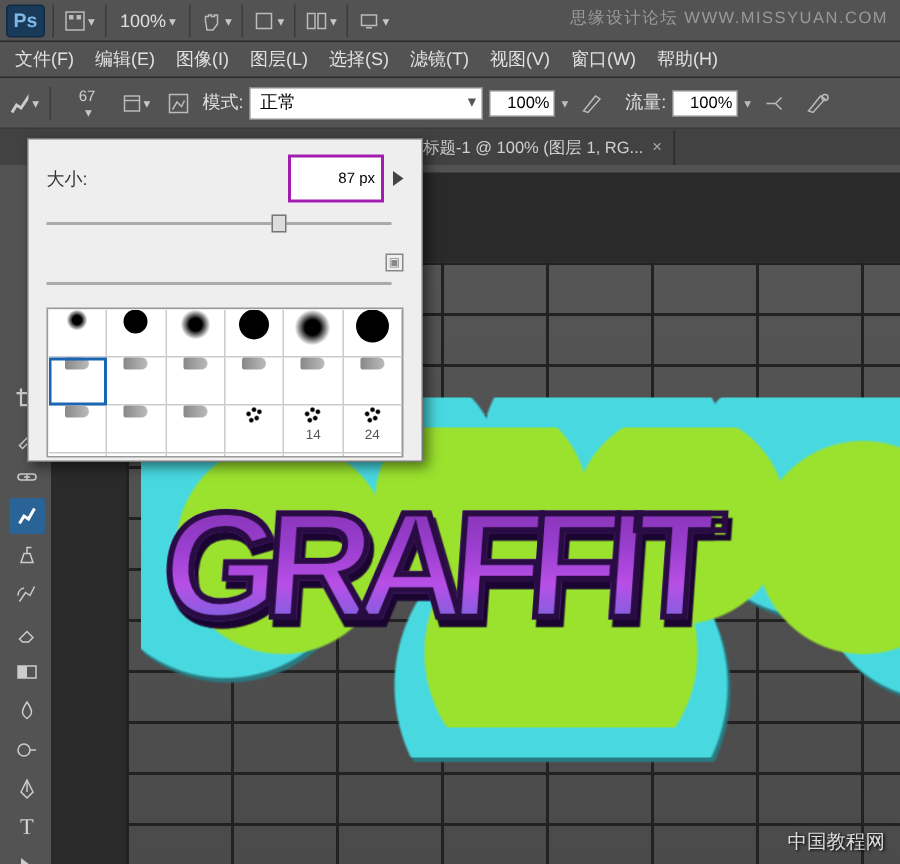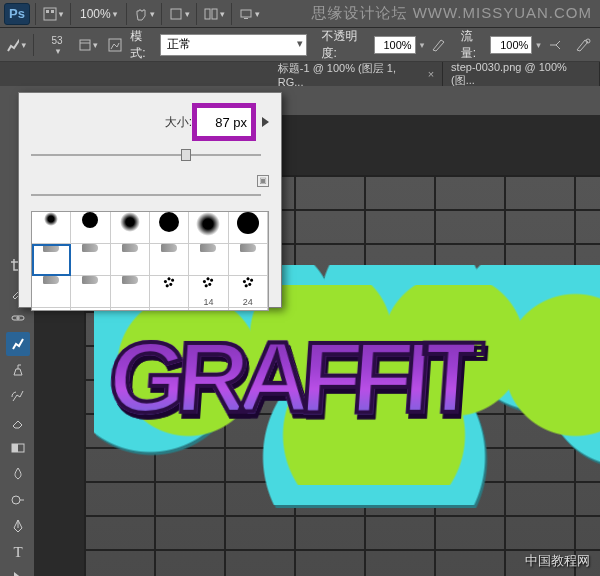--- a/index.html
+++ b/index.html
@@ -5,21 +5,21 @@
     * { margin:0; padding:0; box-sizing:border-box; font-family:"Microsoft YaHei",SimSun,sans-serif; }
     body { width:600px; height:576px; background:#535353; overflow:hidden; position:relative; }
     .shell { background:#0ea5e9; }
     .row { display:flex; align-items:center; height:28px; background:#535353; border-bottom:1px solid #2a2a2a; padding:0 4px; gap:2px; }
     .row > * { flex-shrink:0; }
     .ps-logo { width:26px; height:22px; background:#1a3a5a; border-radius:3px; display:flex; align-items:center; justify-content:center; color:#7fb8e6; font-weight:bold; font-size:13px; border:1px solid #0f2a42;}
     .ico-btn { width:24px; height:22px; display:flex; align-items:center; justify-content:center; color:#c8c8c8; font-size:12px; border-radius:2px; }
     .sep { width:1px; height:22px; background:#3a3a3a; margin:0 3px; }
     .dd-caret::after { content:"▾"; color:#c8c8c8; font-size:9px; margin-left:2px; }
     .zoom-field { height:20px; color:#e0e0e0; font-size:12px; padding:0 4px; display:flex; align-items:center; }
-    .top-credit { position:absolute; top:4px; right:8px; color:#9a9a9a; font-size:15px; letter-spacing:1px;margin-left:44px; }
+    .top-credit { position:absolute; top:4px; right:8px; color:#9a9a9a; font-size:11px; letter-spacing:1px;margin-left:44px; }
     .menubar { display:flex; align-items:center; height:24px; background:#535353; padding:0 4px; font-size:12px; color:#e0e0e0; gap:2px; border-bottom:1px solid #2a2a2a;}
     .menu-item { padding:3px 6px; border-radius:2px; }
     .options-bar { display:flex; align-items:center; height:34px; background:#535353; padding:0 6px; font-size:12px; color:#e0e0e0; gap:4px; border-bottom:1px solid #3a3a3a;}
     .brush-icn { width:20px; height:20px; display:flex; align-items:center; justify-content:center; font-size:14px; }
     .brush-prev { width:34px; height:24px; display:flex; flex-direction:column; align-items:center; justify-content:center; font-size:10px; color:#d0d0d0; border:1px solid transparent;}
     .brush-prev .dot { width:16px; height:6px; background:#bbb; border-radius:50%; margin-bottom:1px;}
     .mode-select { width:156px; height:22px; background:#fff; border:1px solid #8a8a8a; display:flex; align-items:center; padding:0 6px; font-size:12px; color:#000; position:relative;}
     .mode-select::after { content:"▾"; position:absolute; right:4px; top:2px; color:#555; font-size:11px; }
     .pct-box { width:44px; height:18px; background:#fff; border:1px solid #8a8a8a; font-size:11px; display:flex; align-items:center; justify-content:flex-end; padding:0 3px; color:#000;}
     .label { color:#e0e0e0; font-size:12px; }
@@ -56,28 +56,28 @@
         radial-gradient(circle at 50% 75%, #9be22e 90px, transparent 92px);
     }
     .graffiti { position:absolute; left:75px; top:205px; font-size:100px; font-weight:900; letter-spacing:-10px;
       background:linear-gradient(#7a2ea9 0%, #9b3fd0 40%, #b84fe6 60%, #4f6fd8 100%);
       -webkit-background-clip:text; background-clip:text; color:transparent;
       -webkit-text-stroke:4px #2a0c44;
       filter:drop-shadow(3px 5px 0 #1a0530);
       font-family:Impact,Arial Black,sans-serif; transform:skewX(-4deg);
     }
     .brush-panel { position:absolute; left:18px; top:92px; width:264px; height:216px; background:#eeeeee; border:1px solid #7a7a7a; box-shadow:3px 3px 8px rgba(0,0,0,0.5); padding:10px 12px; font-size:12px; color:#333;}
-    .bp-row { display:flex; align-items:center; justify-content:flex-end; margin-bottom:8px; }
-    .bp-input { width:64px; height:20px; border:5px solid #a21caf; background:#fff; font-size:13px; text-align:right; padding:14px 4px; }
+    .bp-row { display:flex; align-items:center; justify-content:space-between; margin-bottom:8px; }
+    .bp-input { width:64px; height:20px; border:2px solid #a21caf; background:#fff; font-size:10px; text-align:right; padding:14px 4px; }
     .bp-input.empty { background:#f5f5f5; }
     .bp-slider { position:relative; width:230px; height:12px; margin:2px 0 10px 0;}
     .bp-slider::before { content:""; position:absolute; left:0; right:0; top:5px; height:2px; background:#aaa;}
     .bp-thumb { position:absolute; top:0; width:10px; height:12px; background:#ddd; border:1px solid #777;}
     .bp-grid { width:238px; height:100px; border:1px solid #999; background:#fff; overflow:auto; display:grid; grid-template-columns:repeat(6,1fr); }
-    .bp-cell { border-right:1px solid #ccc; border-bottom:1px solid #ccc; display:flex; flex-direction:column; align-items:center; justify-content:space-between; font-size:9px; color:#555; height:32px;}
+    .bp-cell { border-right:1px solid #ccc; border-bottom:1px solid #ccc; display:flex; flex-direction:column; align-items:center; justify-content:flex-start; font-size:9px; color:#555; height:32px;}
     .bp-cell.sel { outline:2px solid #1a66b3; outline-offset:-2px;}
     .bp-cell .dot-hard { border-radius:50%; background:#000;}
     .bp-cell .dot-soft { border-radius:50%; background:radial-gradient(#000 30%, rgba(0,0,0,0) 70%);}
     .bp-cell .tip { width:16px; height:8px; background:linear-gradient(90deg,#888,#bbb); border-radius:2px 6px 6px 2px;}
     .bp-cell .splat { width:18px; height:14px; background:radial-gradient(circle at 30% 40%, #000 1px, transparent 2px), radial-gradient(circle at 60% 60%, #000 1px, transparent 2px), radial-gradient(circle at 50% 20%, #000 1px, transparent 2px), radial-gradient(circle at 70% 30%, #000 1px, transparent 2px), radial-gradient(circle at 40% 70%, #000 1px, transparent 2px);}
     .play-tri { width:0;height:0;border-top:5px solid transparent;border-bottom:5px solid transparent;border-left:7px solid #444; margin-left:6px;}
     .mini-ico { width:12px;height:12px;border:1px solid #888; font-size:8px; line-height:10px; text-align:center; color:#888; margin-top:4px;}
     .watermark { position:absolute; bottom:6px; right:10px; color:#fff; font-style:italic; font-weight:bold; font-size:20px; text-shadow:1px 1px 2px #000; display:flex; align-items:flex-start; gap:8px;flex-direction:column;}
     .watermark .cn { font-size:13px; font-style:normal; font-weight:normal; color:#ddd;}
     svg { display:block; }
@@ -121,47 +121,57 @@
     <div class="sep"></div>
     <div class="ico-btn dd-caret">
         <svg width="14" height="14">
           <rect x="2" y="3" width="10" height="7" fill="none" stroke="#bbb"></rect>
           <rect x="5" y="11" width="4" height="1" fill="#bbb"></rect>
         </svg>
       </div>
     <span class="top-credit">思缘设计论坛  WWW.MISSYUAN.COM</span>
   </div>
 
+  <div class="menubar">
+    <span class="menu-item">文件(F)</span>
+    <span class="menu-item">编辑(E)</span>
+    <span class="menu-item">图像(I)</span>
+    <span class="menu-item">图层(L)</span>
+    <span class="menu-item">选择(S)</span>
+    <span class="menu-item">滤镜(T)</span>
+    <span class="menu-item">视图(V)</span>
+    <span class="menu-item">窗口(W)</span>
+    <span class="menu-item">帮助(H)</span>
+  </div>
 
   <div class="options-bar">
     <div class="brush-icn dd-caret">
       <svg width="16" height="16">
           <path d="M2 14 L5 9 L8 11 L14 2" stroke="#ccc" fill="none" stroke-width="2"></path>
         </svg>
     </div>
     <div class="sep"></div>
     <div class="brush-prev dd-caret">
       <span class="dot"></span>
-      <span>53</span>
+      <span>67</span>
     </div>
     <div class="ico-btn dd-caret">
       <svg width="12" height="12">
           <rect x="1" y="1" width="10" height="10" fill="none" stroke="#bbb"></rect>
           <line x1="1" y1="4" x2="11" y2="4" stroke="#bbb"></line>
         </svg>
     </div>
     <div class="ico-btn">
       <svg width="14" height="14">
           <rect x="1" y="1" width="12" height="12" fill="none" stroke="#bbb"></rect>
           <path d="M3 11 L6 6 L9 9 L11 5" stroke="#bbb" fill="none"></path>
         </svg>
     </div>
     <span class="label">模式:</span>
     <div class="mode-select">正常</div>
-    <span class="label" style="margin-left:10px;">不透明度:</span>
     <div class="pct-box">100%</div>
     <span style="color:#bbb;font-size:9px;">▾</span>
     <div class="ico-btn">
       <svg width="16" height="14">
           <path d="M2 12 L10 2 L13 4 L5 13 Z" fill="none" stroke="#bbb"></path>
         </svg>
     </div>
     <span class="label" style="margin-left:6px;">流量:</span>
     <div class="pct-box">100%</div>
     <span style="color:#bbb;font-size:9px;">▾</span>
@@ -177,23 +187,20 @@
         </svg>
     </div>
   </div>
 
   <div class="tabstrip">
     <div style="width:220px;"></div>
     <div class="tab">
       <span>标题-1 @ 100% (图层 1, RG...</span>
       <span class="x">×</span>
     </div>
-    <div class="tab">
-      <span>step-0030.png @ 100% (图...</span>
-    </div>
   </div>
 </div>
 
 <div class="canvas-wrap">
   <div class="brick-wall"></div>
   <div class="graffiti-bg"></div>
   <div class="graffiti-lime"></div>
   <div class="graffiti">GRAFFIT</div>
 </div>
 

